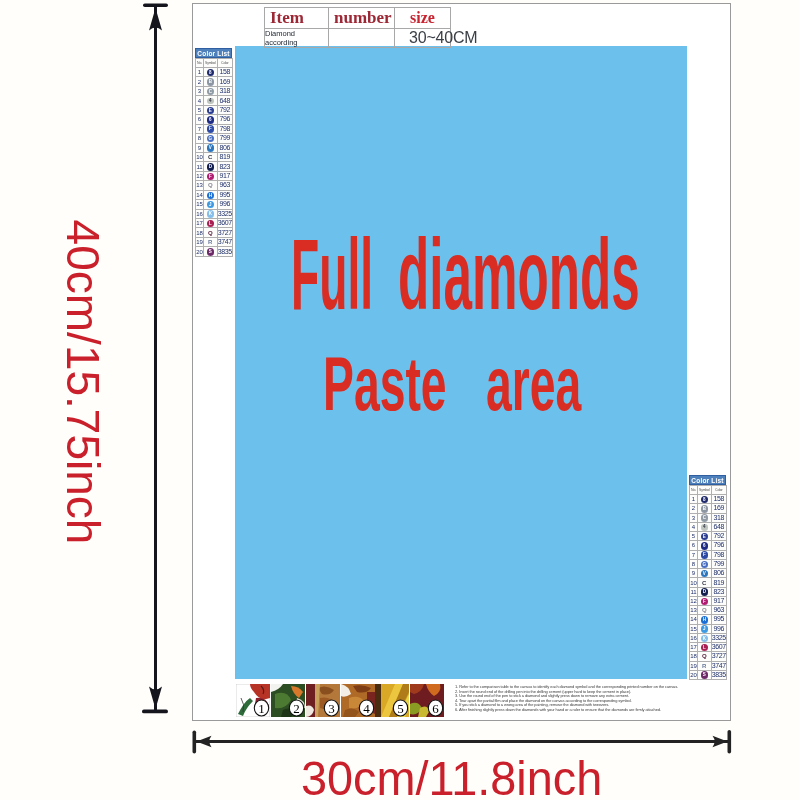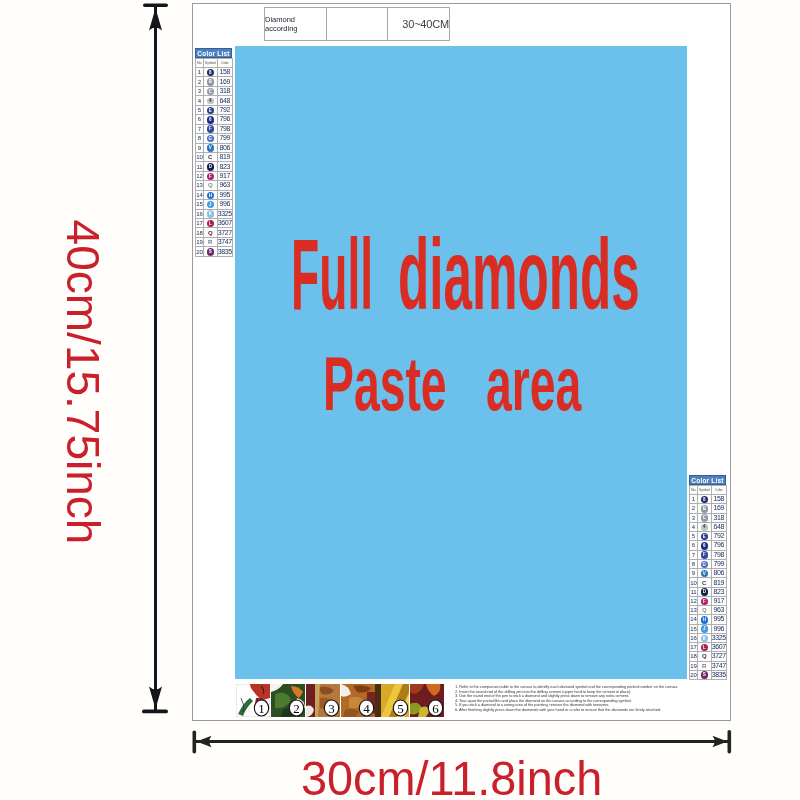--- a/index.html
+++ b/index.html
@@ -21,21 +21,21 @@
   .w4 { left:485.8px; top:340px; font-size:76px; transform:scaleX(0.609); }
 
   
   #itemtable { left:264px; top:7px; width:186px; height:34px; border-collapse:collapse; table-layout:fixed; }
   #itemtable td { border:1px solid #a8a8a8; padding:0; vertical-align:middle; }
   #itemtable .r1 td { height:19px; }
   #itemtable .r2 td { height:14px; }
   .hd { font-family:"Liberation Serif", serif; font-weight:bold; color:#9c2836; font-size:17px; text-align:left; padding-left:5px !important; }
   .hds { font-family:"Liberation Serif", serif; font-weight:bold; color:#c8232f; font-size:16px; text-align:center; }
   .dp { font-size:7.5px; color:#1c2430; padding-left:3px; }
-  .sz { font-size:11px; color:#3a3f46; text-align:left; padding-left:14px !important; letter-spacing:-0.2px; white-space:nowrap; }
+  .sz { font-size:16px; color:#3a3f46; text-align:left; padding-left:14px !important; letter-spacing:-0.2px; white-space:nowrap; }
 
   
   .clwrap { width:37px; background:#fdfdfb; }
   .clhead { height:10px; background:#4e80bc; border:1px solid #2f5fa0; color:#fff; font-size:6.5px; font-weight:bold; text-align:center; line-height:9px; letter-spacing:0.2px; }
   .cltab { border-collapse:collapse; table-layout:fixed; width:37px; }
   .cltab td { border:0.5px solid #b0b0b0; padding:0; text-align:center; vertical-align:middle; color:#20306a; overflow:hidden; font-size:5.5px; line-height:8px; }
   .cltab .c1 { width:8px; font-size:6px; }
   .cltab .c2 { width:13.5px; }
   .cltab .c3 { width:15.5px; font-size:7px; letter-spacing:-0.4px; }
   .cltab .hrow td { height:7px; font-size:3.5px; color:#555; letter-spacing:-0.2px; }
@@ -66,20 +66,25 @@
   <div class="abs bigred w1">Full</div>
 
   <div class="abs bigred w2">diamonds</div>
 
   <div class="abs bigred w3">Paste</div>
 
   <div class="abs bigred w4">area</div>
 
   <table id="itemtable" class="abs">
     <tbody>
+        <tr class="r1">
+          <td class="hd" style="width:64px;">Item</td>
+          <td class="hd" style="width:66px;">number</td>
+          <td class="hds" style="width:56px;">size</td>
+        </tr>
     <tr class="r2">
           <td class="dp">Diamond according</td>
           <td></td>
           <td class="sz">30~40CM</td>
         </tr>
   </tbody>
     </table>
 
   <div id="cl-left" class="abs clwrap" style="left:195px; top:48px;">
     <div class="clhead">Color List</div>

